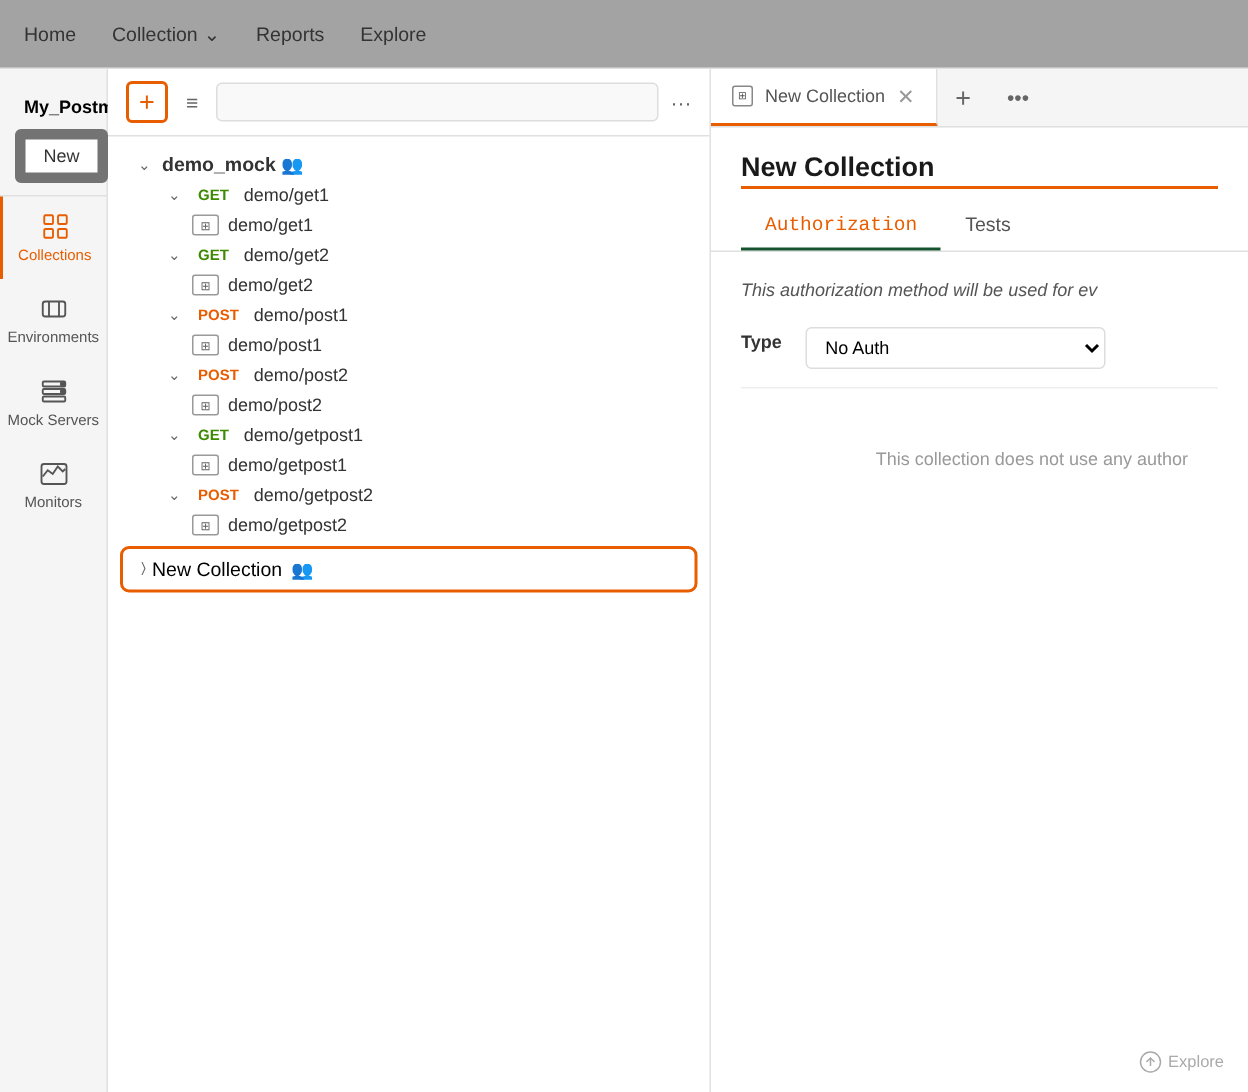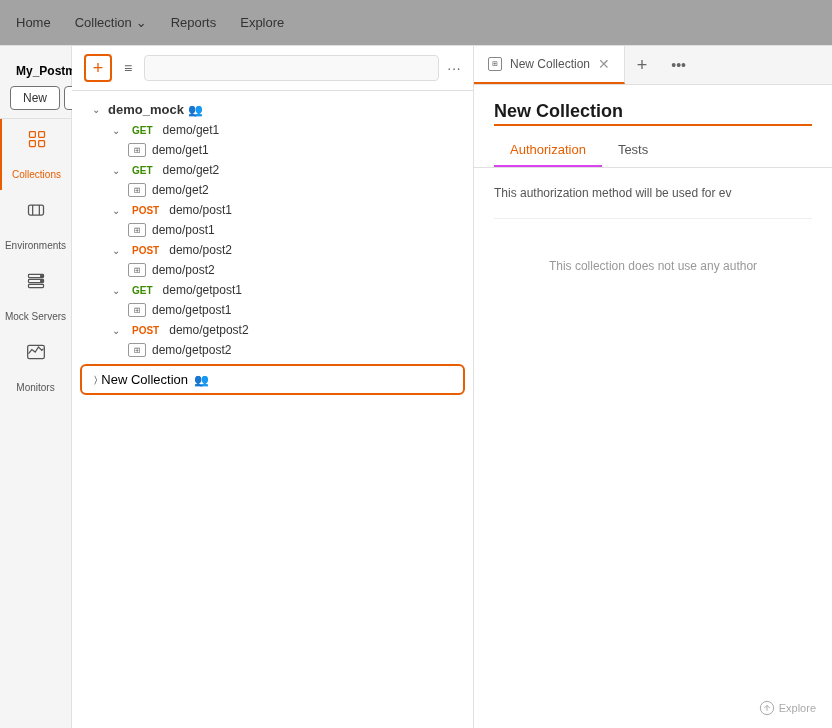--- a/index.html
+++ b/index.html
@@ -43,26 +43,26 @@
     }
     .icon-sidebar-item {
       display: flex;
       flex-direction: column;
       align-items: center;
       padding: 10px 0;
       width: 100%;
       cursor: pointer;
       color: #555;
       font-size: 10px;
-      gap: 20px;
+      gap: 4px;
     }
     .icon-sidebar-item.active { color: #e85d00; border-left: 2px solid #e85d00; }
     .icon-sidebar-item svg { width: 20px; height: 20px; }
     .btn {
-      border: 1px solid #737373;
+      border: 7px solid #737373;
       background: #fff;
       border-radius: 4px;
       padding: 4px 12px;
       font-size: 12px;
       cursor: pointer;
       color: #333;
     }
 
     
     .collections-panel {
@@ -282,55 +282,57 @@
     }
     .content-tab {
       padding: 8px 16px;
       font-size: 13px;
       color: #555;
       cursor: pointer;
       border-bottom: 2px solid transparent;
     }
     .content-tab.active {
       color: #e85d00;
-      border-bottom: 2px solid #d946ef;
+      border-bottom: 2px solid #14532d;
       font-weight: 500;
+      font-family: Liberation Mono, monospace;
     }
 
     
     .auth-content {
       padding: 16px 20px;
       flex: 1;
     }
     .auth-description {
       font-size: 12px;
       color: #555;
       margin-bottom: 16px;
       line-height: 1.5;
+      font-style: italic;
     }
     .auth-type-label {
       font-size: 12px;
       font-weight: 600;
       color: #333;
       margin-bottom: 8px;
     }
     .auth-type-select {
       width: 200px;
       height: 28px;
       border: 1px solid #ddd;
       border-radius: 4px;
       padding: 0 8px;
       font-size: 12px;
       background: #fff;
     }
     .auth-no-auth-msg {
       font-size: 12px;
       color: #999;
       margin-top: 20px;
-      text-align: center;
+      text-align: right;
       padding: 20px;
     }
 
     
     .watermark {
       position: absolute;
       bottom: 12px;
       right: 16px;
       font-size: 11px;
       color: #aaa;
@@ -523,20 +525,29 @@
     </div>
 
     <div class="content-tabs">
       <div class="content-tab active">Authorization</div>
       <div class="content-tab">Tests</div>
     </div>
 
     <div class="auth-content">
       <p class="auth-description">This authorization method will be used for ev</p>
 
+      <div style="display:flex; align-items:center; gap:16px; margin-bottom:12px;">
+        <span class="auth-type-label">Type</span>
+        <select class="auth-type-select">
+          <option>No Auth</option>
+          <option>Bearer Token</option>
+          <option>Basic Auth</option>
+          <option>OAuth 2.0</option>
+        </select>
+      </div>
 
       <div style="border-top: 1px solid #eee; margin-top: 8px;"></div>
 
       <p class="auth-no-auth-msg">This collection does not use any author</p>
     </div>
 
     <div class="watermark">
       <svg class="watermark-icon" viewBox="0 0 24 24" fill="none" stroke="#aaa" stroke-width="1.5">
         <circle cx="12" cy="12" r="10"></circle>
         <path d="M8 12 L12 8 L16 12" fill="none"></path>

